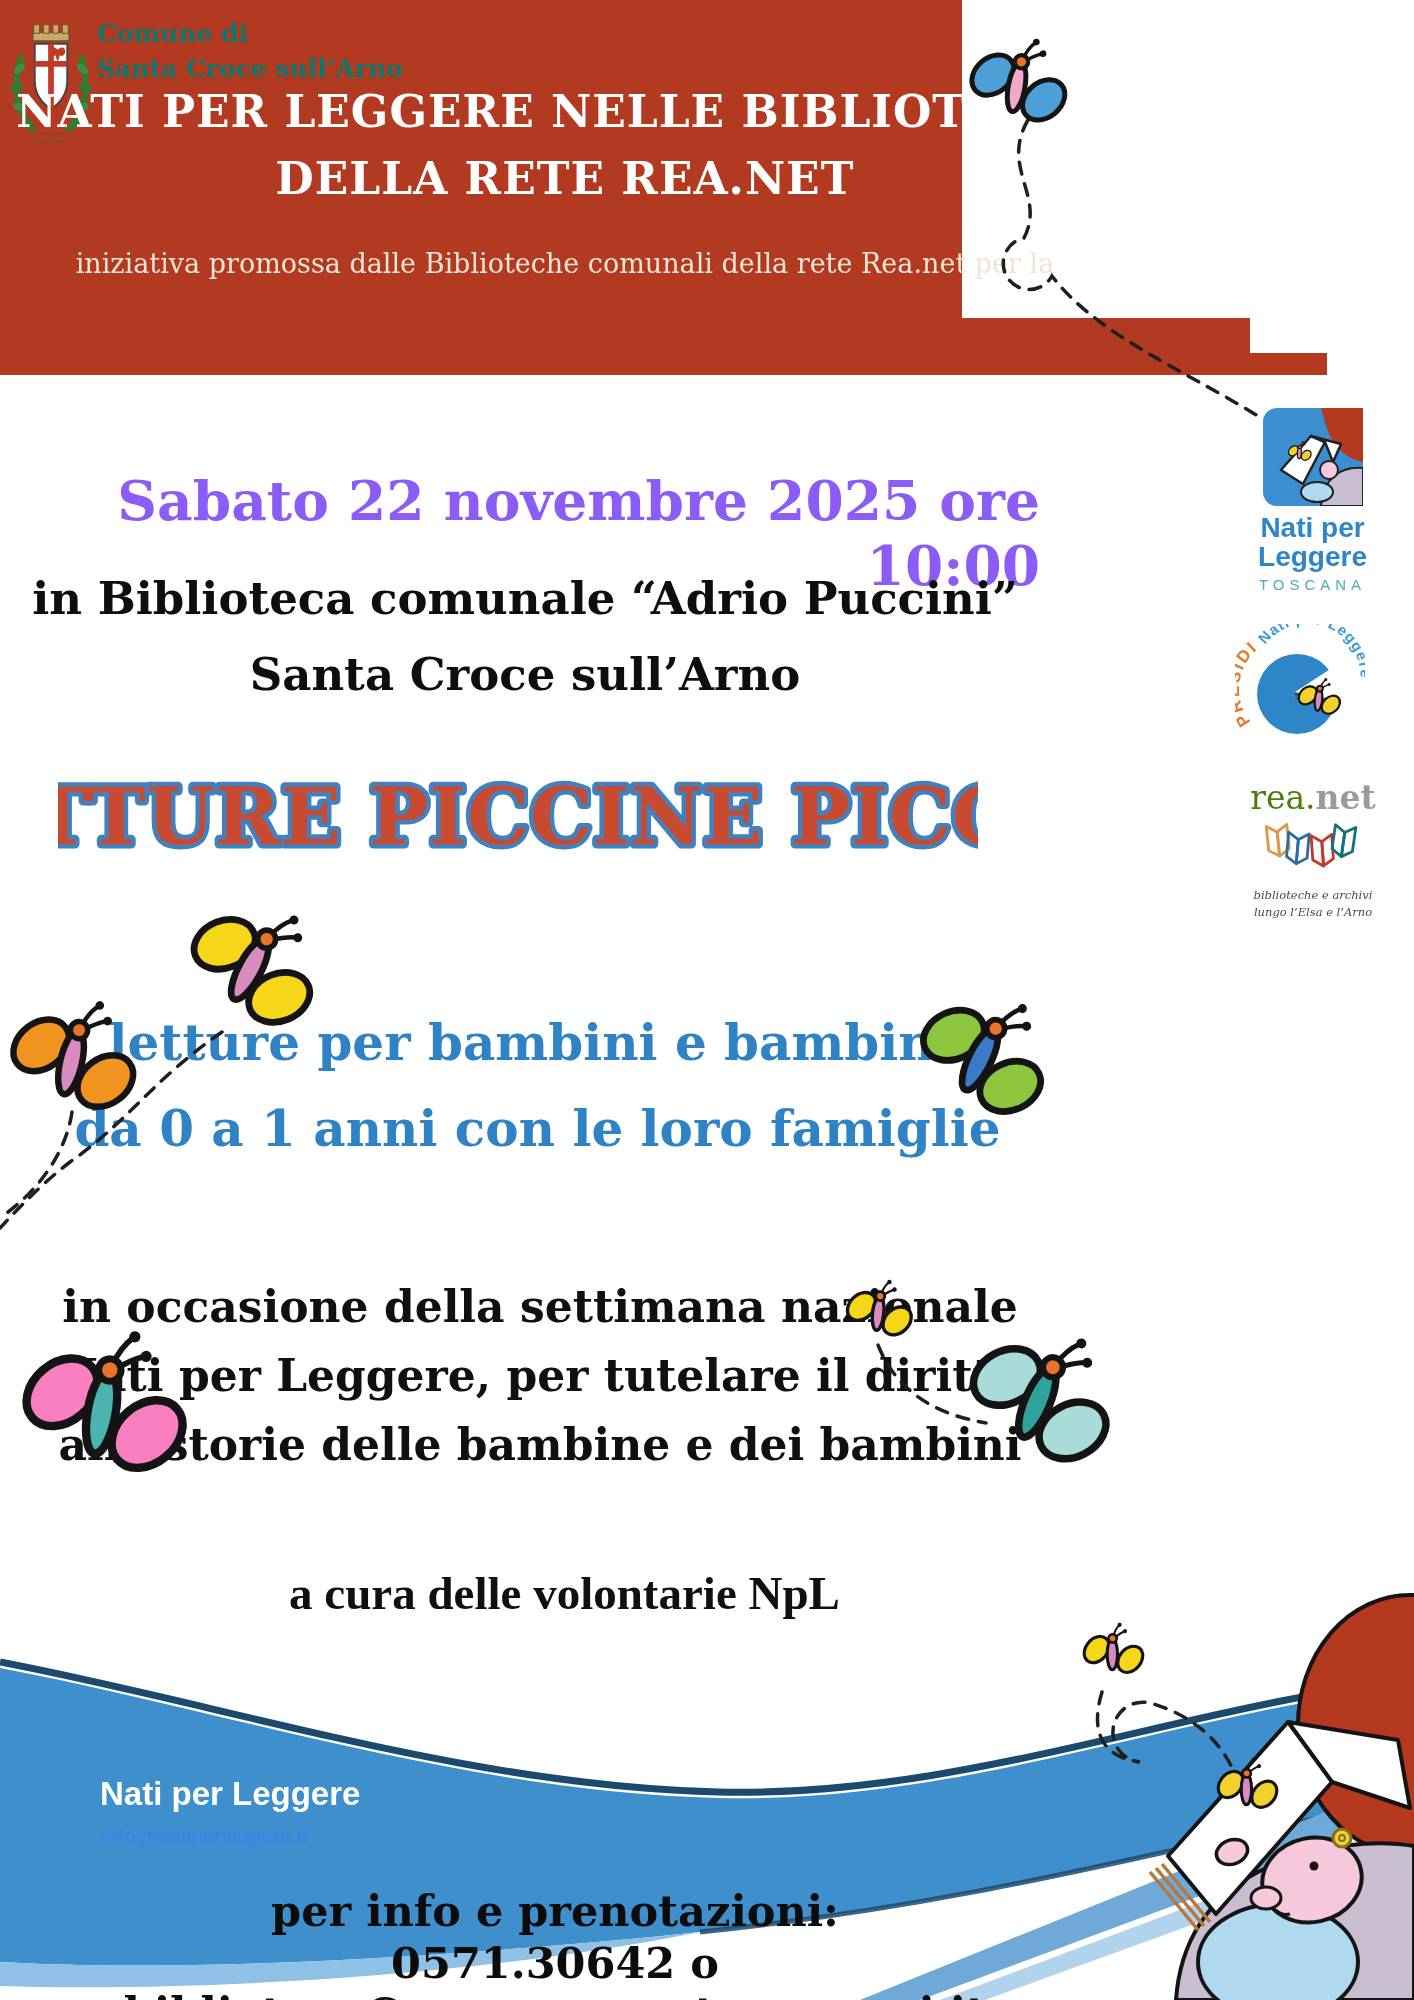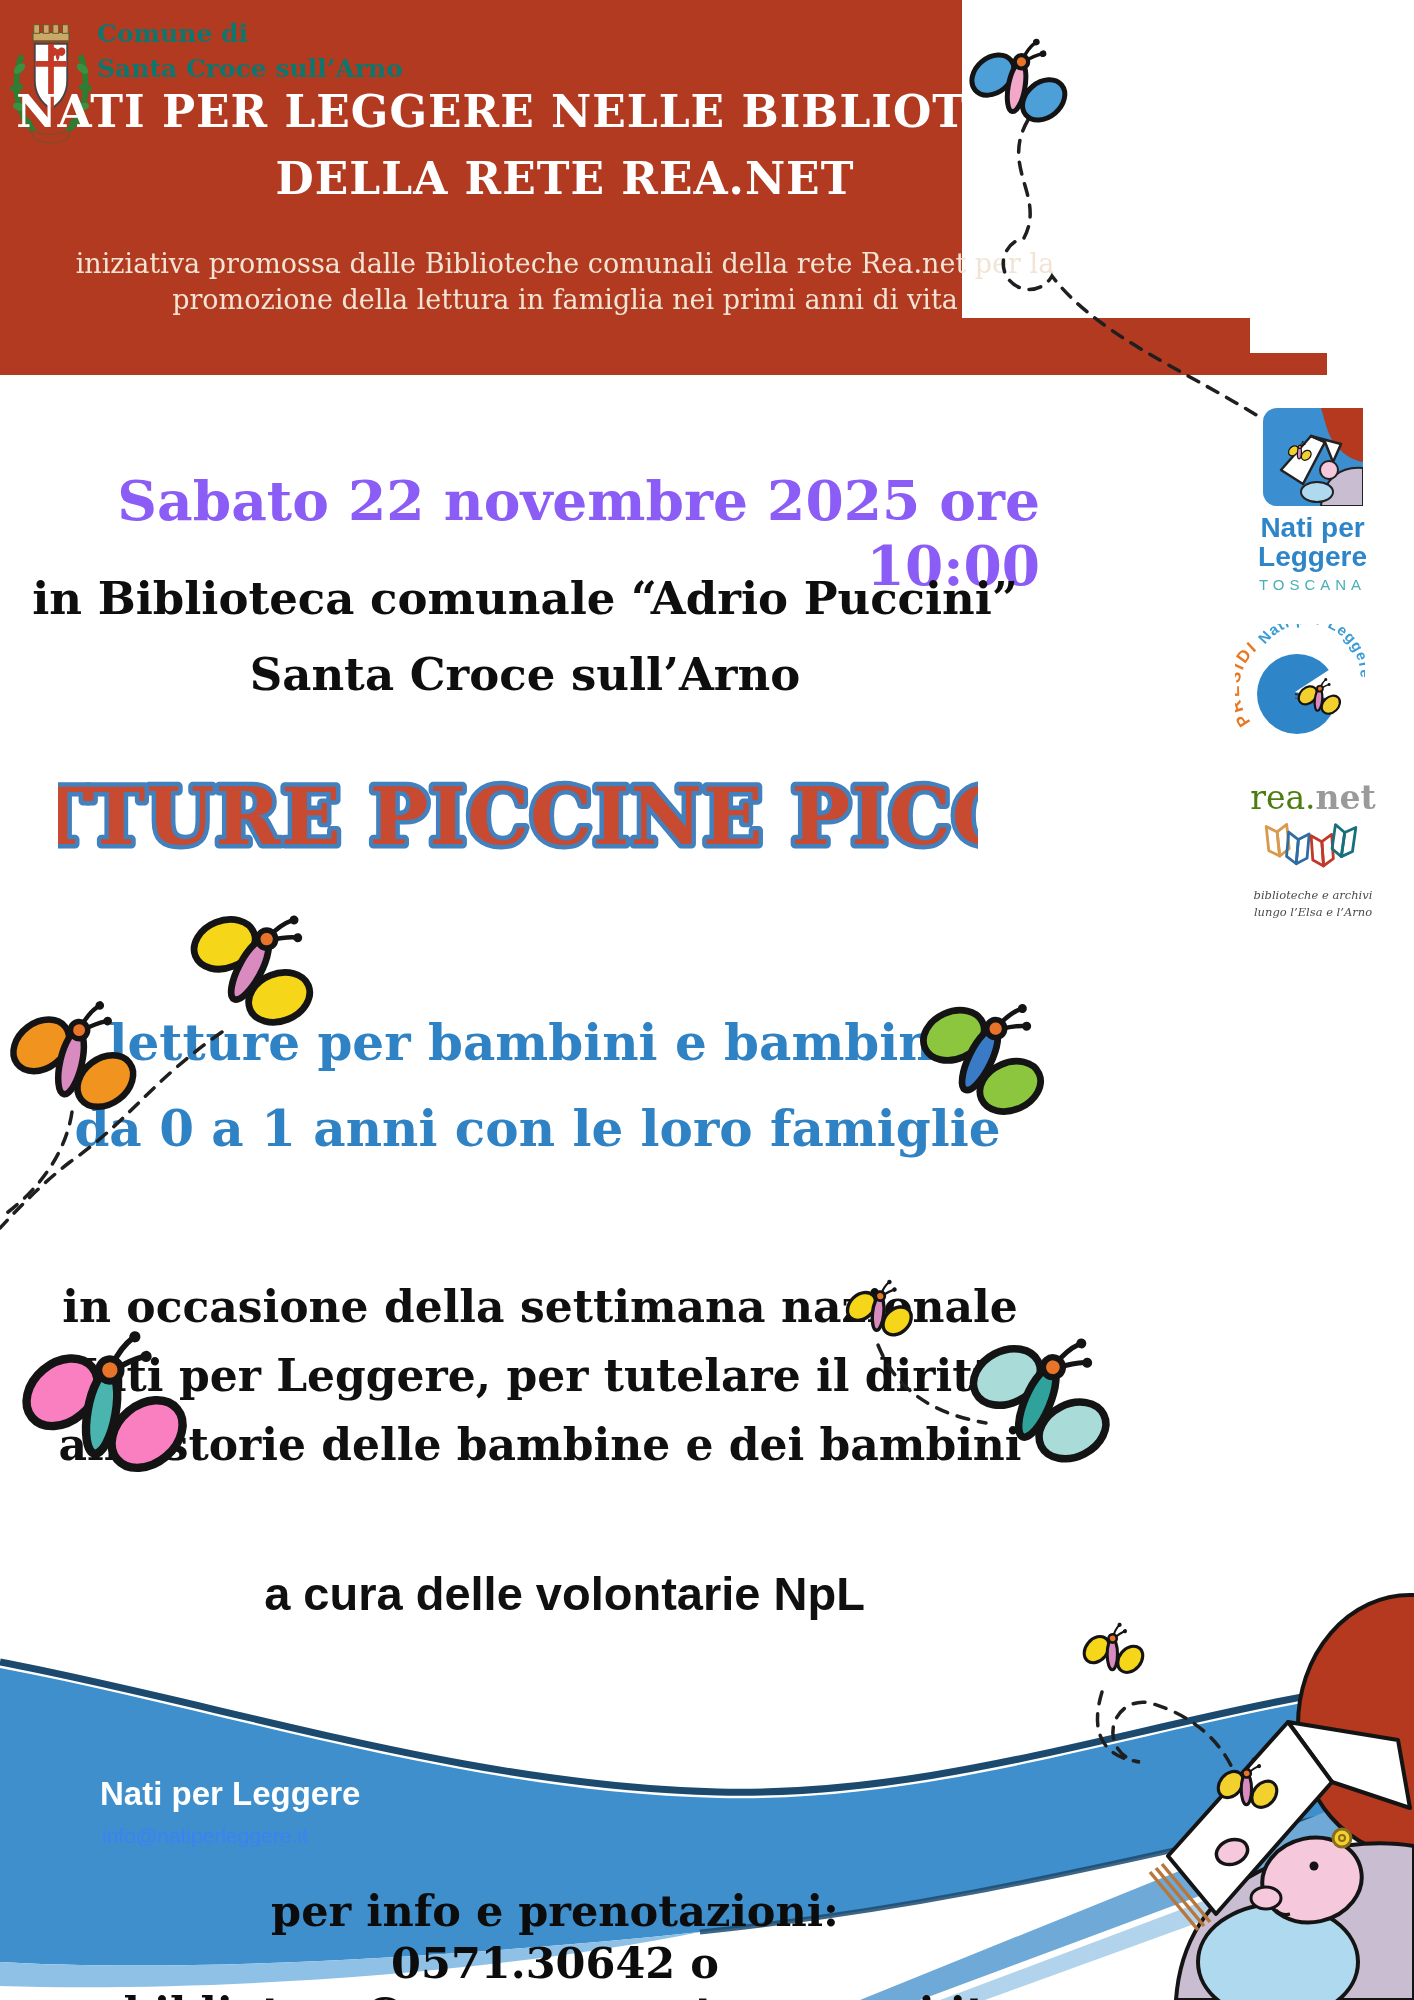--- a/index.html
+++ b/index.html
@@ -22,21 +22,21 @@
   .banner-sub { position:absolute; left:0; top:246px; width:1130px; text-align:center; color:#F2E4D4; font-family:"DejaVu Serif", serif; font-size:27px; line-height:1.34; z-index:1; }
   .banner-tag { position:absolute; left:0; top:334px; width:1130px; text-align:center; color:#F0DECB; font-family:"DejaVu Serif", serif; font-size:22px; letter-spacing:0.5px; z-index:1; }
 
   
   .date-line { position:absolute; left:0; top:468px; width:1040px; text-align:right; color:#8b5cf6; font-family:"DejaVu Serif", serif; font-weight:bold; font-size:55px; z-index:3; }
   .loc1 { position:absolute; left:0; top:572px; width:1050px; text-align:center; color:#0E0E0E; font-family:"DejaVu Serif", serif; font-weight:bold; font-size:45px; z-index:3; }
   .loc2 { position:absolute; left:0; top:648px; width:1050px; text-align:center; color:#0E0E0E; font-family:"DejaVu Serif", serif; font-weight:bold; font-size:45px; z-index:3; }
   .event-title-svg { position:absolute; left:58px; top:760px; width:920px; height:110px; z-index:3; }
   .audience { position:absolute; left:0; top:1000px; width:1075px; text-align:center; color:#2F82C4; font-family:"DejaVu Serif", serif; font-weight:bold; font-size:50px; line-height:1.72; z-index:3; }
   .descr { position:absolute; left:0; top:1272px; width:1080px; text-align:center; color:#101010; font-family:"DejaVu Serif", serif; font-weight:bold; font-size:44px; line-height:1.57; z-index:3; }
-  .organizer { position:absolute; left:0; top:1566px; width:1105px; text-align:center; color:#101010; font-family:Liberation Sans, sans-serif; font-weight:bold; font-size:47px; z-index:3;padding-left:24px; }
+  .organizer { position:absolute; left:0; top:1566px; width:1105px; text-align:center; color:#101010; font-family:Liberation Serif, serif; font-weight:bold; font-size:47px; z-index:3;padding-left:24px; }
 
   
   .npl-toscana { position:absolute; left:1240px; top:408px; width:145px; text-align:center; z-index:3; }
   .npl-toscana svg.logo { width:100px; height:98px; }
   .npl-name { color:#2E86C8; font-family:"Liberation Sans", sans-serif; font-weight:bold; font-size:28px; line-height:1.02; margin-top:4px; }
   .npl-region { color:#4AAFB5; font-family:"Liberation Sans", sans-serif; font-size:15px; letter-spacing:5px; margin-top:5px; }
   .presidio { position:absolute; left:1235px; top:624px; width:130px; height:130px; z-index:3; }
   .reanet { position:absolute; left:1238px; top:778px; width:150px; text-align:center; z-index:3; }
   .reanet-name { font-family:"DejaVu Serif", serif; font-size:33px; }
   .reanet-name .dark { color:#4d7c0f; }
@@ -115,21 +115,20 @@
     <div>Comune di</div>
     <div>Santa Croce sull’Arno</div>
   </div>
 
   <div class="banner-title">
     <div class="l1">NATI PER LEGGERE NELLE BIBLIOTECHE</div>
     <div class="l2">DELLA RETE REA.NET</div>
   </div>
   <div class="banner-sub">
     <div>iniziativa promossa dalle Biblioteche comunali della rete Rea.net per la</div>
-    <div>promozione della lettura in famiglia nei primi anni di vita</div>
   </div>
 
   <div class="date-line">Sabato 22 novembre 2025 ore 10:00</div>
   <div class="loc1">in Biblioteca comunale “Adrio Puccini”</div>
   <div class="loc2">Santa Croce sull’Arno</div>
 
   <svg class="event-title-svg" viewBox="0 0 920 110">
     <text x="460" y="84" text-anchor="middle" font-family="DejaVu Serif, serif" font-weight="bold" font-size="78" letter-spacing="1" fill="#C74A31" stroke="#4380BE" stroke-width="9" paint-order="stroke" stroke-linejoin="round">LETTURE PICCINE PICCIÒ</text>
   </svg>
 

